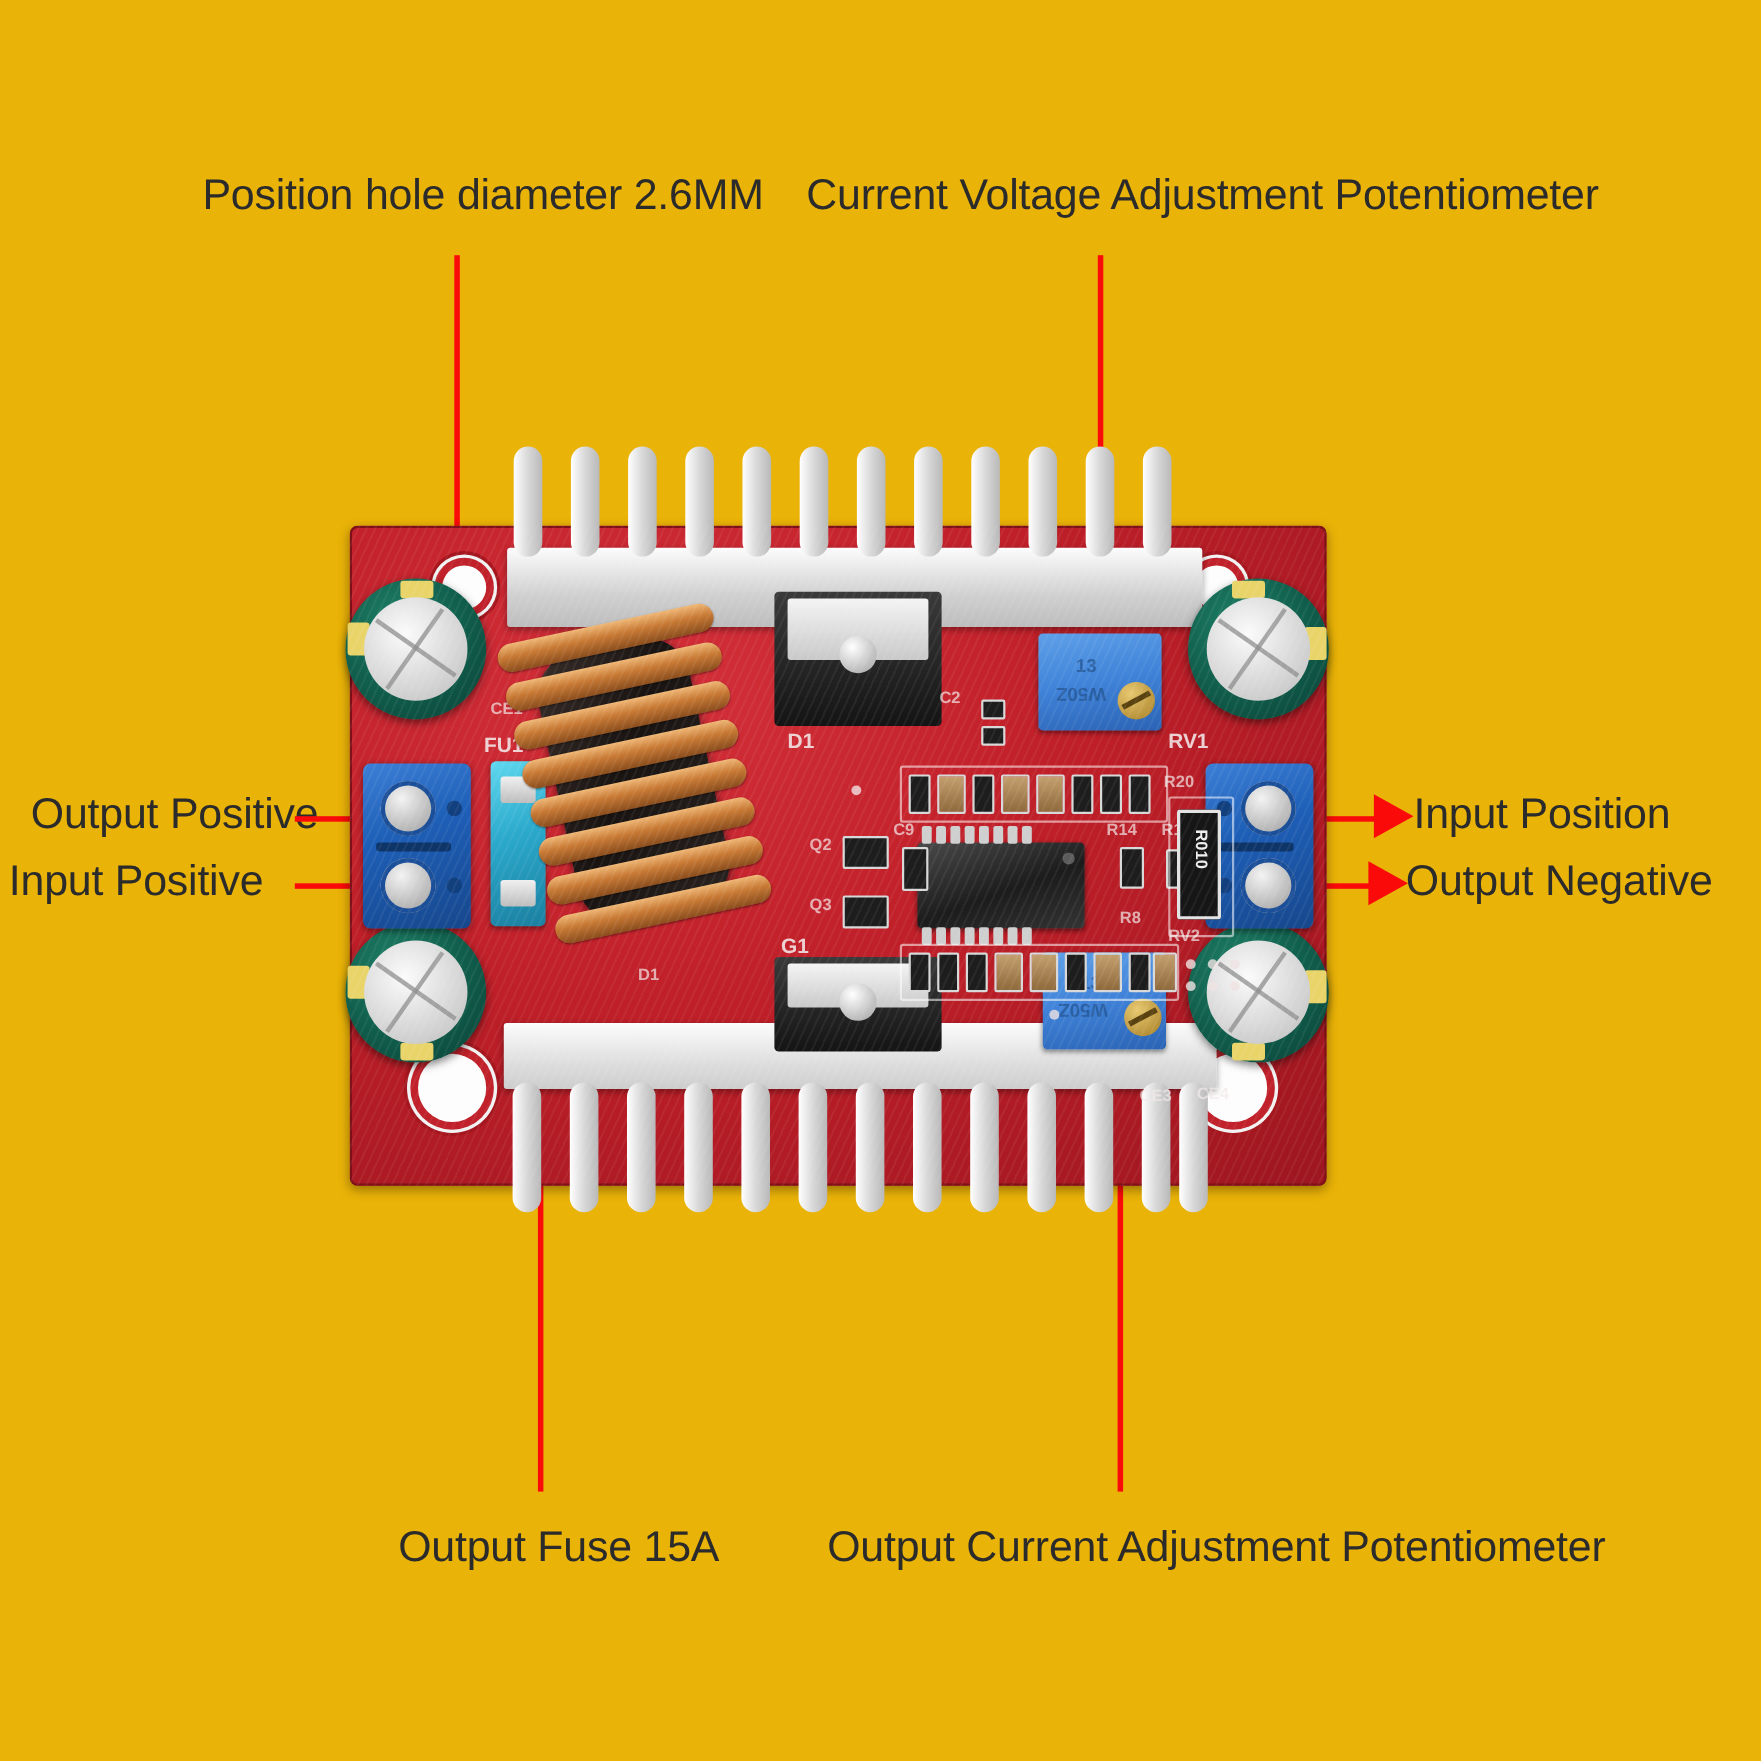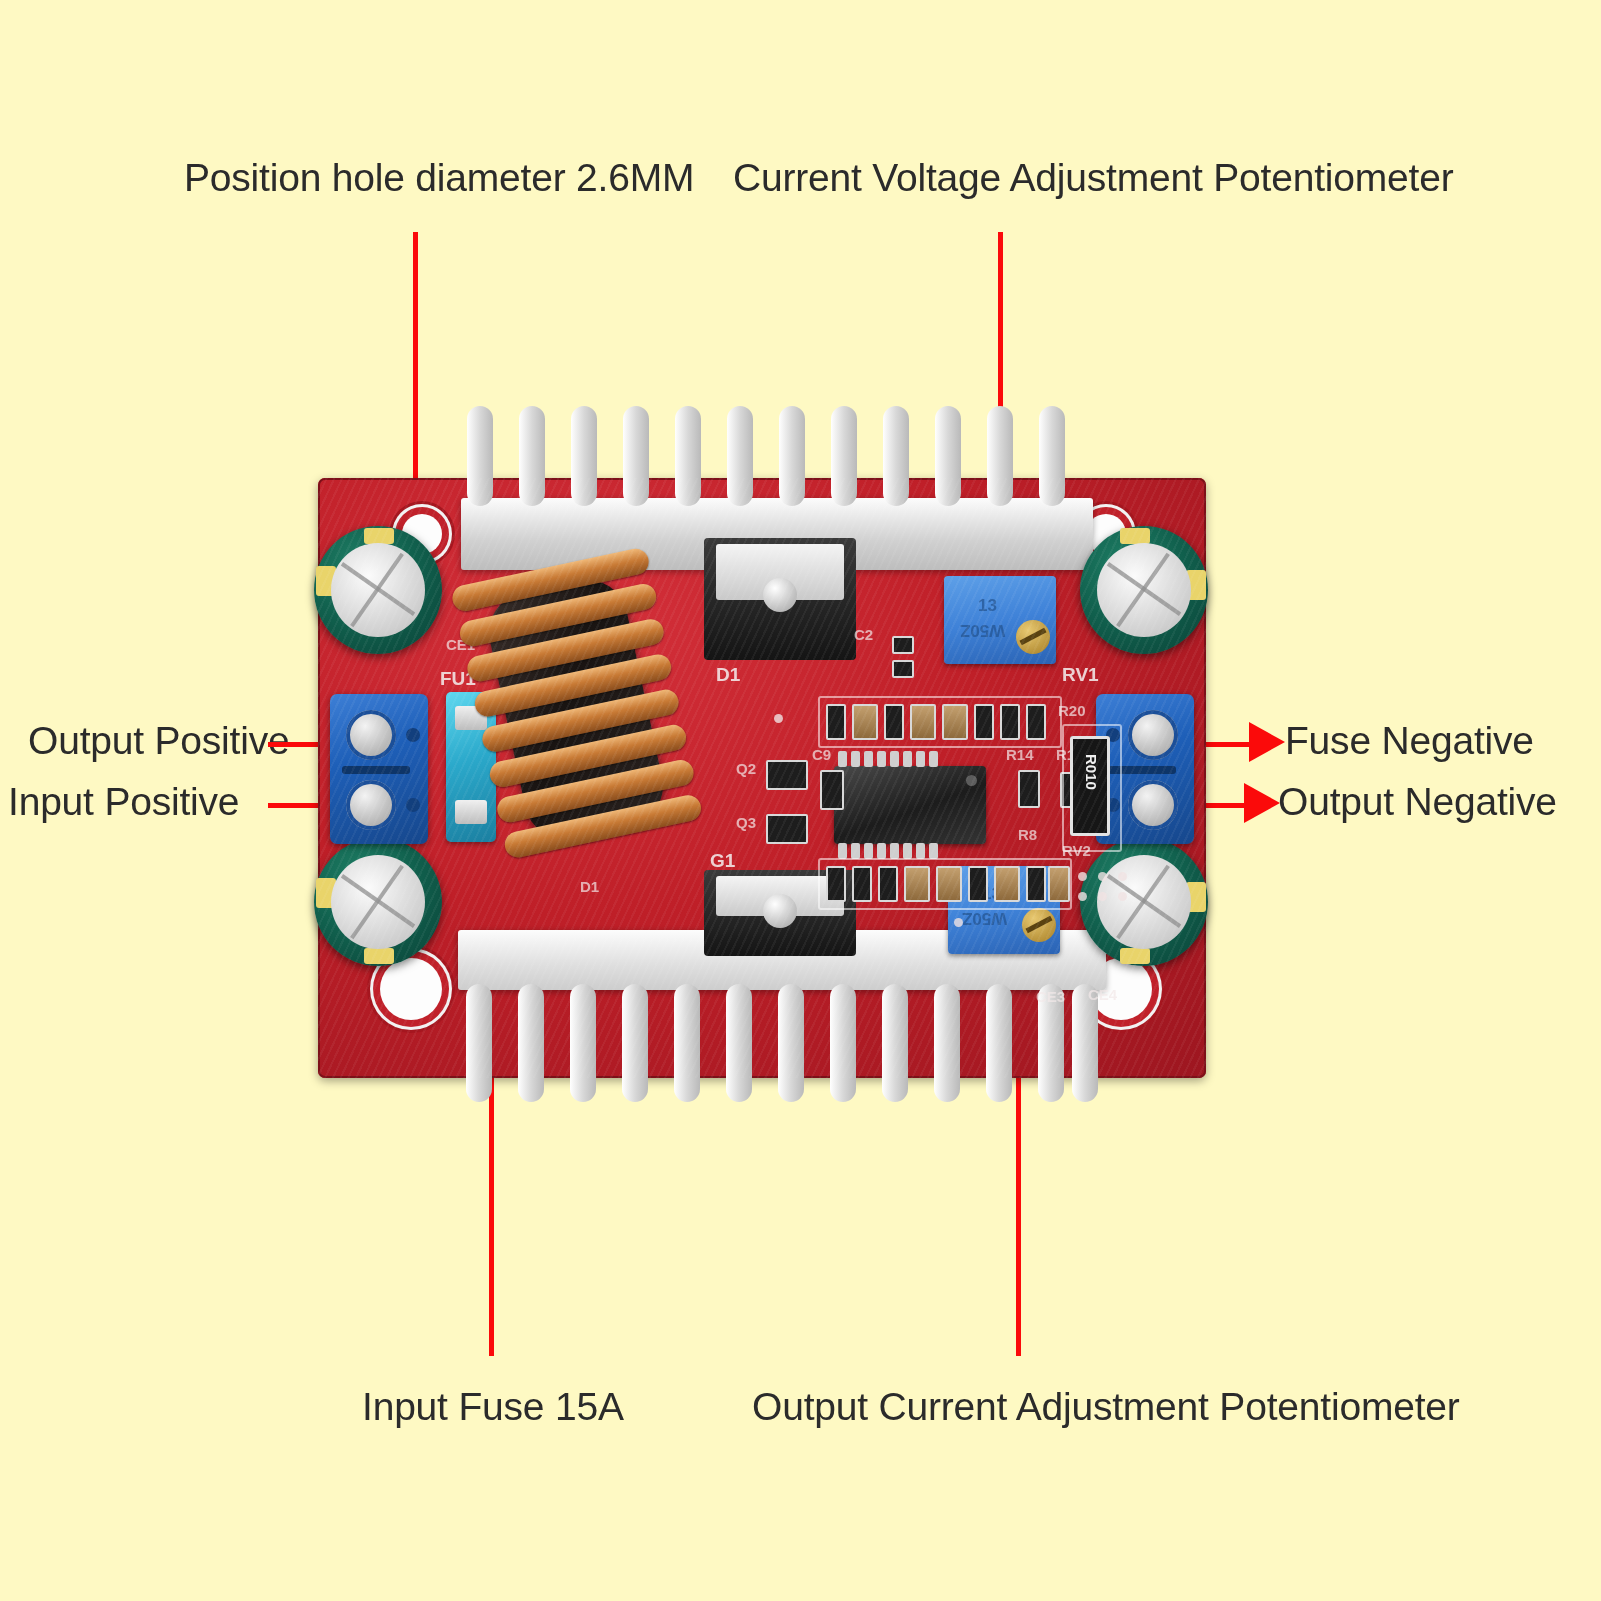--- a/index.html
+++ b/index.html
@@ -1,19 +1,19 @@
 <!DOCTYPE html>
 <html><head>
 <meta charset="utf-8">
 <style>
   html,body{margin:0;padding:0;background:#ffffff;}
   body{width:1601px;height:1601px;position:relative;overflow:hidden;
        font-family:"Liberation Sans","DejaVu Sans",sans-serif;}
 
-  #stage{position:absolute;left:0;top:0;width:1601px;height:1601px;background:#fef9c3;}
+  #stage{position:absolute;left:0;top:0;width:1601px;height:1601px;background:#eab308;}
 
   .lbl{position:absolute;color:#2b2b2b;font-size:39px;line-height:1;
        font-weight:400;white-space:nowrap;letter-spacing:-0.2px;}
 
   
   .ann{position:absolute;}
   .vline{position:absolute;width:5px;background:#fb0a0a;}
   .hline{position:absolute;height:5px;background:#fb0a0a;}
   .head-down{position:absolute;width:0;height:0;
       border-left:20px solid transparent;border-right:20px solid transparent;
@@ -137,25 +137,25 @@
 <div id="stage">
 
   <div class="lbl" style="left:184px;top:158px;">Position hole diameter 2.6MM</div>
 
   <div class="lbl" style="left:733px;top:158px;">Current Voltage Adjustment Potentiometer</div>
 
   <div class="lbl" style="left:28px;top:721px;">Output Positive</div>
 
   <div class="lbl" style="left:8px;top:782px;">Input Positive</div>
 
-  <div class="lbl" style="left:1285px;top:721px;">Fuse Negative</div>
+  <div class="lbl" style="left:1285px;top:721px;">Input Position</div>
 
   <div class="lbl" style="left:1278px;top:782px;">Output Negative</div>
 
-  <div class="lbl" style="left:362px;top:1387px;">Input Fuse 15A</div>
+  <div class="lbl" style="left:362px;top:1387px;">Output Fuse 15A</div>
 
   <div class="lbl" style="left:752px;top:1387px;">Output Current Adjustment Potentiometer</div>
 
   <div class="ann">
     <div class="vline" style="left:413px;top:232px;height:280px;"></div>
     <div class="head-down" style="left:393px;top:508px;"></div>
   </div>
 
   <div class="ann">
     <div class="vline" style="left:998px;top:232px;height:332px;"></div>

